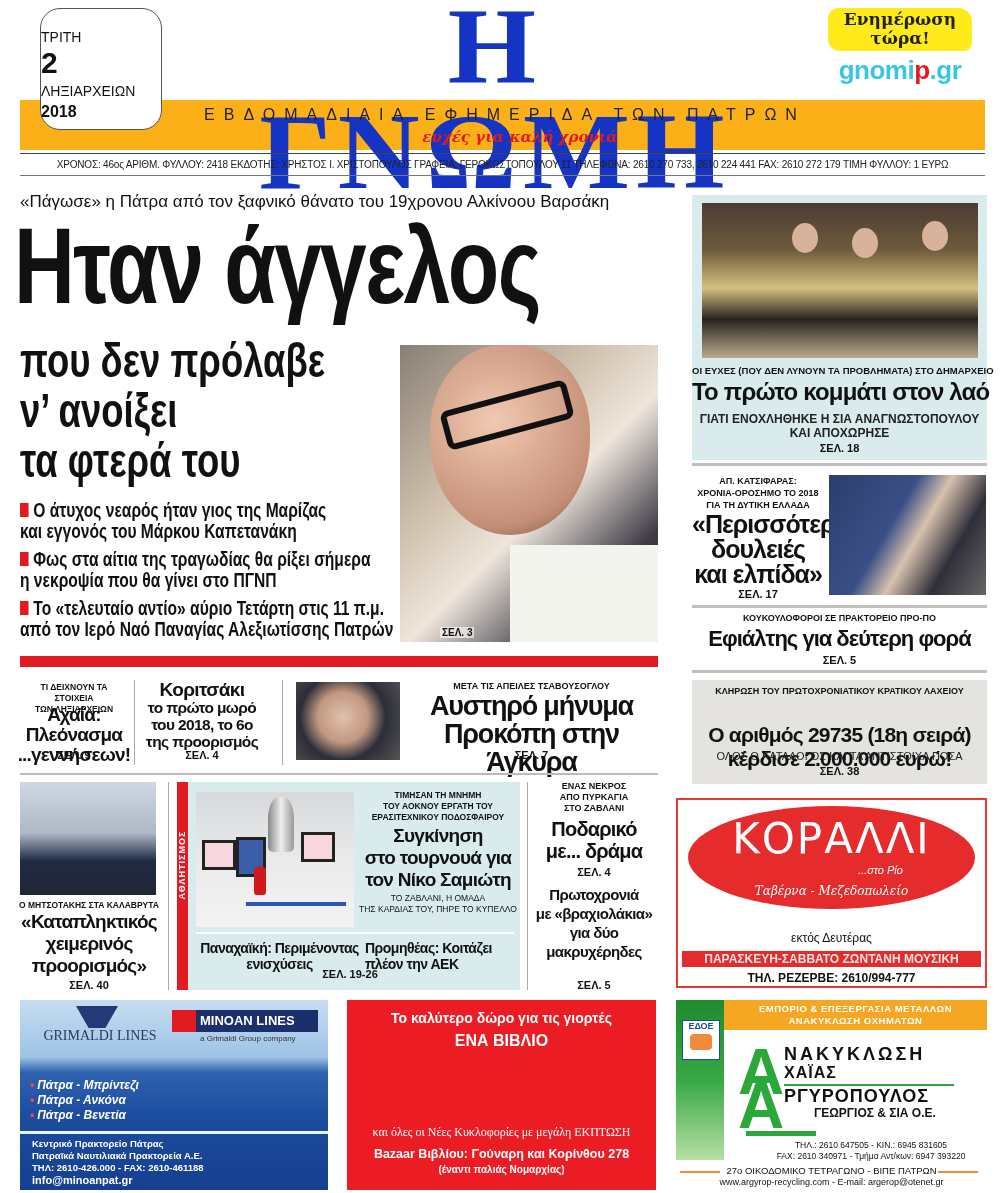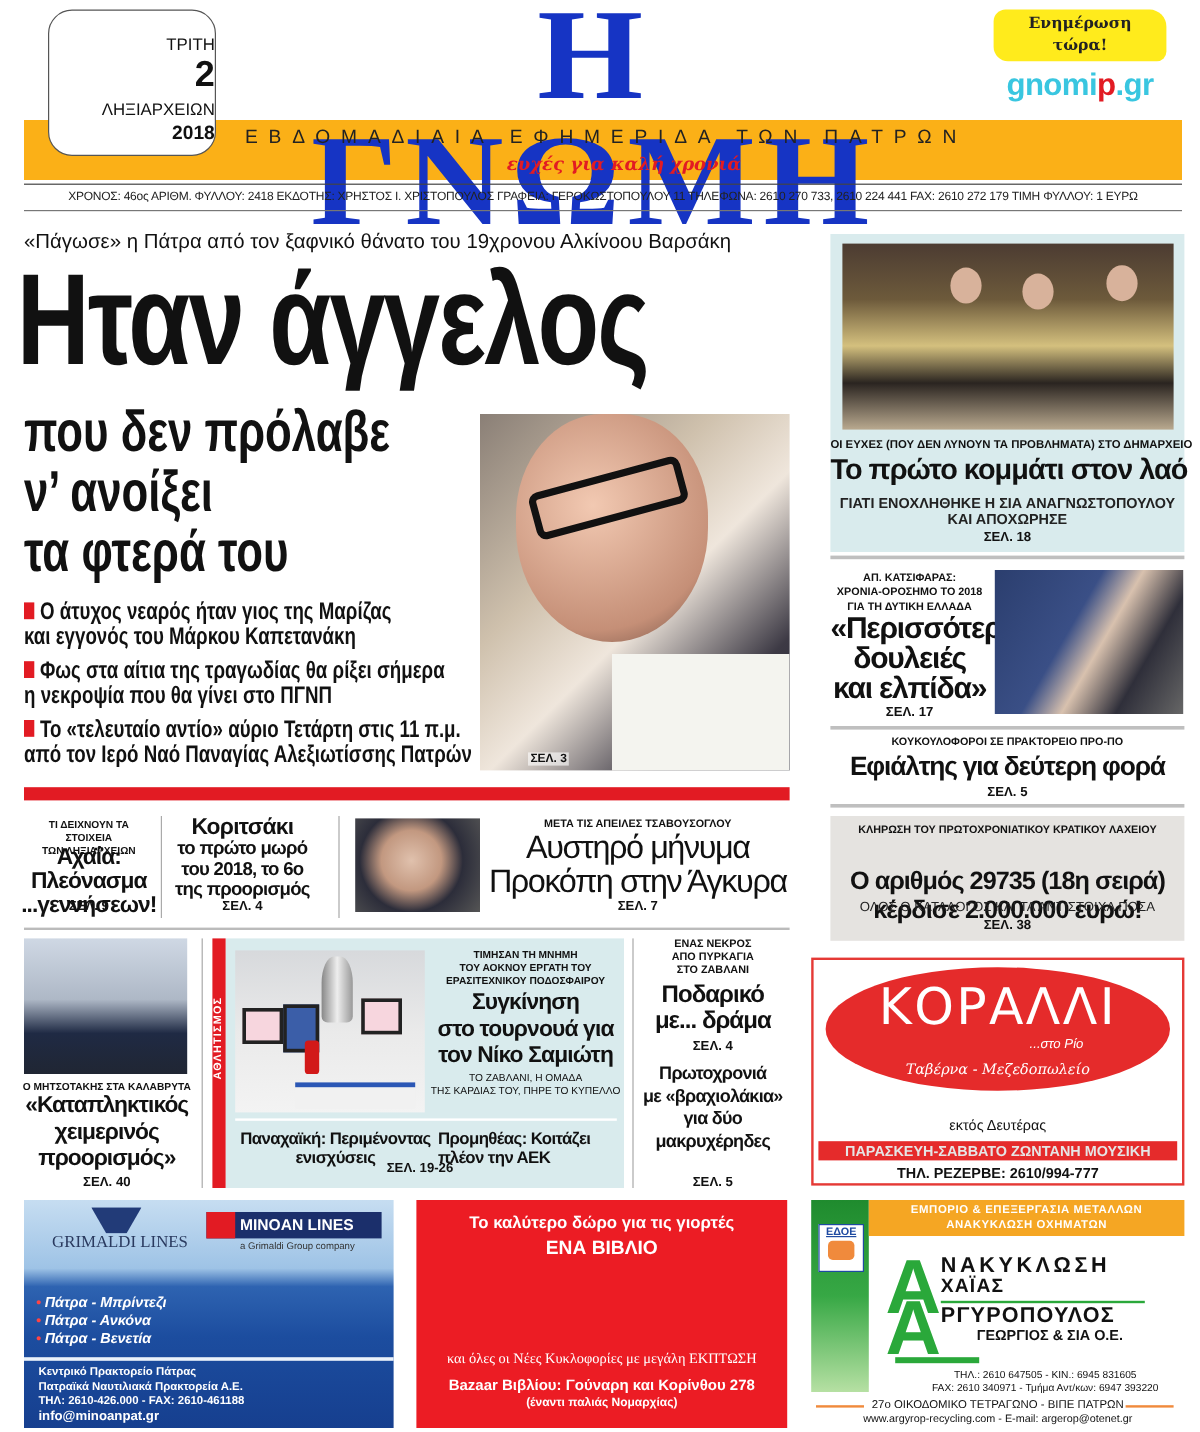--- a/index.html
+++ b/index.html
@@ -4,28 +4,28 @@
 <style>
   * { box-sizing: border-box; margin: 0; padding: 0; }
   html, body { width: 1000px; height: 1193px; background: #fff; overflow: hidden; }
   body { position: relative; font-family: "Liberation Sans", sans-serif; color: #111; }
   .abs { position: absolute; }
   .cond { font-family: "Liberation Sans Narrow", "Liberation Sans", sans-serif; font-weight: bold; transform-origin: left top; }
   .sel { font-weight: bold; font-size: 11px; text-align: center; }
   .photo { overflow: hidden; padding-left: 20px; }
 
   
-  #date-box { left: 40px; top: 8px; width: 140px; height: 122px; border: 1.5px solid #555; border-radius: 20px; background: #fff; z-index: 3; text-align: right; }
+  #date-box { left: 40px; top: 8px; width: 122px; height: 122px; border: 1.5px solid #555; border-radius: 20px; background: #fff; z-index: 3; text-align: left; }
   #date-box .dow { margin-top: 20px; font-size: 14px; }
   #date-box .day { font-size: 30px; font-weight: bold; line-height: 32px; margin-top: 2px; }
   #date-box .month { font-size: 14px; margin-top: 4px; }
   #date-box .year { font-size: 16px; font-weight: bold; margin-top: 4px; }
   #masthead-title { left: 215px; top: -6px; width: 560px; height: 105px; text-align: center; font-family: "Liberation Serif", serif; font-weight: bold; font-size: 108px; line-height: 105px; color: #1634c4; letter-spacing: 6px; transform: scaleX(1.05); }
   #promo { left: 826px; top: 8px; width: 148px; }
-  #promo .bubble { background: #ffeb1c; border-radius: 10px 14px 8px 12px; width: 144px; margin-left: 2px; padding: 2px 0 3px; text-align: center; font-family: "DejaVu Serif", serif; font-weight: bold; font-size: 13px; line-height: 19px; color: #222; }
+  #promo .bubble { background: #ffeb1c; border-radius: 10px 14px 8px 12px; width: 144px; margin-left: 2px; padding: 2px 0 3px; text-align: center; font-family: "DejaVu Serif", serif; font-weight: bold; font-size: 17px; line-height: 19px; color: #222; }
   #promo .url { font-size: 26px; font-weight: bold; color: #39c6e0; text-align: center; margin-top: 4px; letter-spacing: -0.5px; }
   #promo .url b { color: #e21b23; }
   #orange-band { left: 20px; top: 100px; width: 965px; height: 50px; background: #fbb017; }
   #tagline { left: 195px; top: 106px; width: 620px; text-align: center; font-size: 16px; letter-spacing: 9px; color: #222; }
   #wishes { left: 420px; top: 128px; width: 200px; text-align: center; font-family: "DejaVu Serif", serif; font-style: italic; font-weight: bold; color: #e21b23; font-size: 15px; }
   #info-line { left: 20px; top: 153px; width: 965px; height: 23px; border-top: 1px solid #444; border-bottom: 1px solid #777; font-size: 10px; line-height: 21px; color: #222; text-align: center; letter-spacing: -0.2px; white-space: nowrap; }
 
   
   #lead-kicker { left: 20px; top: 192px; width: 640px; font-size: 17px; color: #111; white-space: nowrap; }
   #lead-title { left: 14px; top: 208px; font-size: 108px; line-height: 116px; white-space: nowrap; transform: scaleX(0.78); font-weight: 900; letter-spacing: -2px; }
@@ -64,21 +64,21 @@
 
   
   #m1-kicker { left: 20px; top: 682px; width: 108px; text-align: center; font-size: 8.5px; line-height: 11px; font-weight: bold; }
   #m1-title { left: 12px; top: 705px; width: 124px; text-align: center; font-size: 19px; line-height: 20px; font-weight: bold; letter-spacing: -0.8px; }
   #m1-sel { left: 20px; top: 749px; width: 108px; }
   .vrule { width: 1px; background: #aaa; }
   #m2-title { left: 140px; top: 680px; width: 124px; text-align: center; font-size: 15.5px; line-height: 17px; font-weight: bold; letter-spacing: -0.6px; }
   #m2-sel { left: 140px; top: 749px; width: 124px; }
   #m3-photo { left: 296px; top: 682px; width: 104px; height: 78px; background: radial-gradient(circle at 45% 45%, #e0c1ad 0%, #c29880 35%, #2c2d3a 60%, #555 100%); }
   #m3-kicker { left: 405px; top: 681px; width: 253px; text-align: center; font-size: 9px; font-weight: bold; }
-  #m3-title { left: 405px; top: 692px; width: 253px; text-align: center; font-size: 27px; line-height: 28px; font-weight: normal; letter-spacing: -1.2px; }
+  #m3-title { left: 405px; top: 692px; width: 253px; text-align: center; font-size: 27px; line-height: 28px; font-weight: bold; letter-spacing: -1.2px; }
   #m3-sel { left: 405px; top: 749px; width: 253px; }
   #hr-mid { left: 20px; top: 773px; width: 638px; height: 2px; background: #bbb; }
 
   
   #l1-photo { left: 20px; top: 782px; width: 136px; height: 113px; background: linear-gradient(180deg, #cfd8e4 0%, #aeb8c6 45%, #1f2a44 70%, #202633 100%); }
   #l1-kicker { left: 14px; top: 900px; width: 150px; text-align: center; font-size: 8.5px; font-weight: bold; white-space: nowrap; }
   #l1-title { left: 14px; top: 911px; width: 150px; text-align: center; font-size: 19px; line-height: 22px; font-weight: bold; letter-spacing: -0.8px; }
   #l1-sel { left: 14px; top: 979px; width: 150px; }
 
   #sport-bar { left: 177px; top: 782px; width: 11px; height: 208px; background: #e21b23; }
@@ -129,21 +129,21 @@
   #ad-book { left: 347px; top: 1000px; width: 309px; height: 190px; background: #ec1c24; color: #fff; }
   #ad-book .l1 { position: absolute; left: 0; top: 10px; width: 100%; text-align: center; font-size: 14px; font-weight: bold; }
   #ad-book .l2 { position: absolute; left: 0; top: 32px; width: 100%; text-align: center; font-size: 16px; font-weight: bold; }
   #ad-book .boxed { position: absolute; left: 57px; top: 64px; width: 196px; height: 55px; border: 1.5px solid #fff; border-radius: 3px; text-align: center; font-family: "Liberation Serif", serif; font-size: 17px; line-height: 24px; padding-top: 3px; }
   #ad-book .l3 { position: absolute; left: 0; top: 125px; width: 100%; text-align: center; font-family: "Liberation Serif", serif; font-size: 12px; }
   #ad-book .l4 { position: absolute; left: 0; top: 147px; width: 100%; text-align: center; font-size: 12.5px; font-weight: bold; }
   #ad-book .l5 { position: absolute; left: 0; top: 164px; width: 100%; text-align: center; font-size: 10px; font-weight: bold; }
 
   #ad-recycle { left: 676px; top: 1000px; width: 311px; height: 190px; background: #fff; }
   #ad-recycle .green { position: absolute; left: 0; top: 0; width: 48px; height: 160px; background: linear-gradient(180deg, #1f8b2e 0%, #37a845 50%, #b6e0a3 100%); }
-  #ad-recycle .edoe { position: absolute; left: 6px; top: 20px; width: 38px; height: 40px; background: #fff; border: 1px solid #1e4aa1; font-size: 9px; color: #1e4aa1; font-weight: bold; text-align: center; text-decoration: underline; }
+  #ad-recycle .edoe { position: absolute; left: 6px; top: 20px; width: 38px; height: 40px; background: #fff; border: 1px solid #1e4aa1; font-size: 9px; color: #1e4aa1; font-weight: bold; text-align: center; }
   #ad-recycle .edoe-car { width: 22px; height: 16px; background: #f08a3c; margin: 3px auto 0; border-radius: 4px; }
   #ad-recycle .orange { position: absolute; left: 48px; top: 0; width: 263px; height: 30px; background: #f5a623; color: #fff; font-size: 9.5px; line-height: 12px; text-align: center; padding-top: 3px; font-weight: bold; letter-spacing: 0.5px; }
   #ad-recycle .bigA { position: absolute; left: 62px; top: 40px; font-size: 64px; line-height: 64px; color: #2aa83a; font-weight: bold; }
   #ad-recycle .bigA2 { position: absolute; left: 62px; top: 74px; font-size: 64px; line-height: 64px; color: #2aa83a; font-weight: bold; }
   #ad-recycle .t1 { position: absolute; left: 108px; top: 44px; font-size: 18px; font-weight: bold; letter-spacing: 3px; }
   #ad-recycle .t2 { position: absolute; left: 108px; top: 64px; font-size: 16px; font-weight: bold; letter-spacing: 1px; }
   #ad-recycle .hline { position: absolute; left: 108px; top: 84px; width: 170px; height: 1.5px; background: #2aa83a; }
   #ad-recycle .t3 { position: absolute; left: 108px; top: 86px; font-size: 18px; font-weight: bold; letter-spacing: 1px; }
   #ad-recycle .t4 { position: absolute; left: 138px; top: 106px; font-size: 12px; font-weight: bold; }
   #ad-recycle .arrow { position: absolute; left: 70px; top: 131px; width: 70px; height: 5px; background: #2aa83a; }

